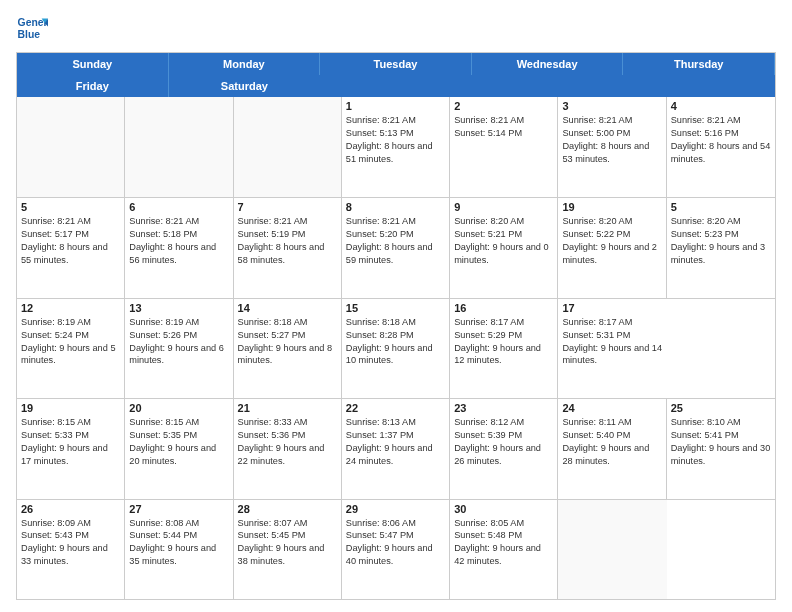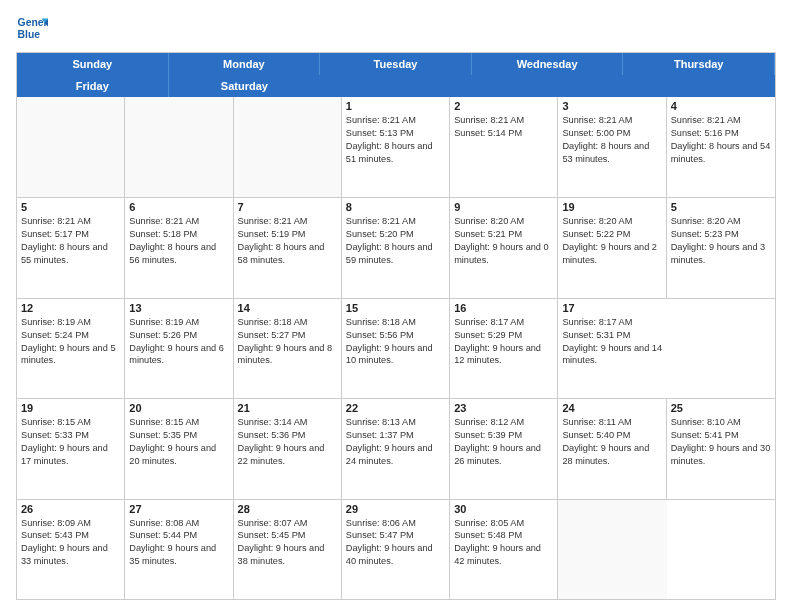--- a/index.html
+++ b/index.html
@@ -213,21 +213,21 @@
           </div>
           <div class="cal-cell">
             <div class="day-num">14</div>
             <div class="cell-line">Sunrise: 8:18 AM</div>
             <div class="cell-line">Sunset: 5:27 PM</div>
             <div class="cell-line">Daylight: 9 hours and 8 minutes.</div>
           </div>
           <div class="cal-cell">
             <div class="day-num">15</div>
             <div class="cell-line">Sunrise: 8:18 AM</div>
-            <div class="cell-line">Sunset: 5:56 PM</div>
+            <div class="cell-line">Sunset: 8:28 PM</div>
             <div class="cell-line">Daylight: 9 hours and 10 minutes.</div>
           </div>
           <div class="cal-cell">
             <div class="day-num">16</div>
             <div class="cell-line">Sunrise: 8:17 AM</div>
             <div class="cell-line">Sunset: 5:29 PM</div>
             <div class="cell-line">Daylight: 9 hours and 12 minutes.</div>
           </div>
           <div class="cal-cell">
             <div class="day-num">17</div>
@@ -244,21 +244,21 @@
             <div class="cell-line">Daylight: 9 hours and 17 minutes.</div>
           </div>
           <div class="cal-cell">
             <div class="day-num">20</div>
             <div class="cell-line">Sunrise: 8:15 AM</div>
             <div class="cell-line">Sunset: 5:35 PM</div>
             <div class="cell-line">Daylight: 9 hours and 20 minutes.</div>
           </div>
           <div class="cal-cell">
             <div class="day-num">21</div>
-            <div class="cell-line">Sunrise: 3:14 AM</div>
+            <div class="cell-line">Sunrise: 8:33 AM</div>
             <div class="cell-line">Sunset: 5:36 PM</div>
             <div class="cell-line">Daylight: 9 hours and 22 minutes.</div>
           </div>
           <div class="cal-cell">
             <div class="day-num">22</div>
             <div class="cell-line">Sunrise: 8:13 AM</div>
             <div class="cell-line">Sunset: 1:37 PM</div>
             <div class="cell-line">Daylight: 9 hours and 24 minutes.</div>
           </div>
           <div class="cal-cell">

